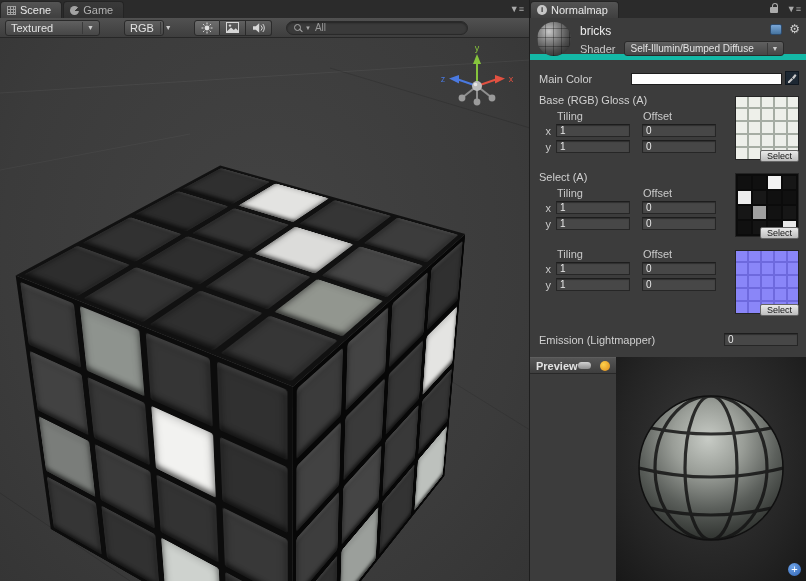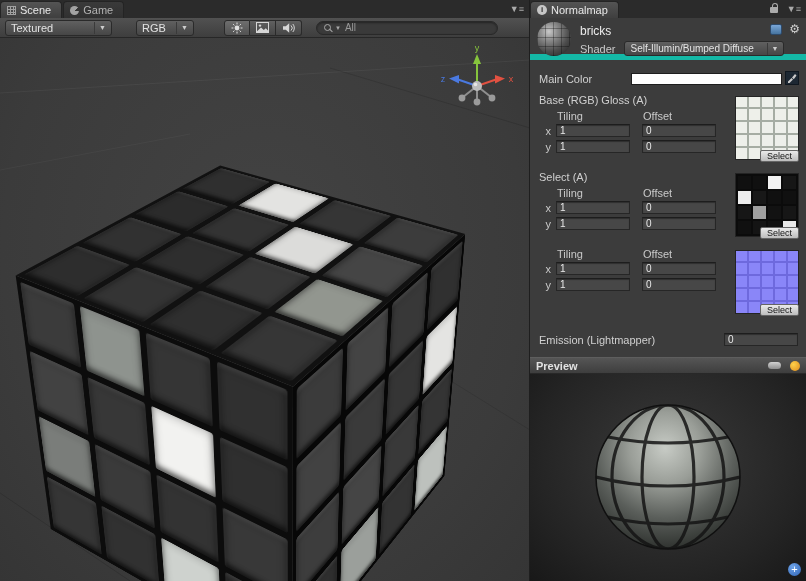--- a/index.html
+++ b/index.html
@@ -21,22 +21,22 @@
       linear-gradient(to bottom, transparent 0 2px, #a2a2a2 2px 3px, transparent 3px 5px, #a2a2a2 5px 6px, transparent 6px); }
   .game-icon { width:9px; height:9px; border-radius:50%; background:conic-gradient(from 45deg, transparent 0 50deg, #a2a2a2 50deg 360deg); }
   .info-icon { width:10px; height:10px; border-radius:50%; background:#c6c6c6; color:#2b2b2b; font-size:8px; line-height:10px; text-align:center; font-weight:bold; }
   .info-icon::after { content:'i'; }
 
   
   .scene-panel { width:530px; flex:none; display:flex; flex-direction:column; border-right:1px solid #1e1e1e; }
   .scene-toolbar { height:20px; flex:none; background:linear-gradient(#515151,#3e3e3e); border-bottom:1px solid #272727; display:flex; align-items:center; padding:0 5px; gap:8px; }
   .dd { height:16px; background:linear-gradient(#606060,#464646); border:1px solid #2a2a2a; border-radius:3px; color:#e3e3e3; font-size:11px; display:flex; align-items:center; justify-content:space-between; padding:0 5px; cursor:pointer; font-family:inherit; }
   .dd .arr { font-size:7px; color:#cdcdcd; border-left:1px solid #3a3a3a; padding-left:4px; margin-left:6px; height:12px; display:flex; align-items:center; }
-  .dd.draw { width:107px; }
-  .dd.rgb { width:58px; margin-left:16px;justify-content:space-between; }
+  .dd.draw { width:95px; }
+  .dd.rgb { width:40px; margin-left:16px;justify-content:space-between; }
   .tgl-group { display:flex; margin-left:22px; }
   .tgl { width:26px; height:16px; background:linear-gradient(#606060,#464646); border:1px solid #2a2a2a; border-left-width:0; display:flex; align-items:center; justify-content:center; cursor:pointer; }
   .tgl:first-child { border-left-width:1px; border-radius:3px 0 0 3px; }
   .tgl:last-child { border-radius:0 3px 3px 0; }
   .tgl.on { background:linear-gradient(#6e6e6e,#525252); }
   .search { margin-left:6px; flex:1; max-width:182px; height:14px; background:#3a3a3a; border:1px solid #292929; border-radius:8px; display:flex; align-items:center; padding:0 7px; gap:4px; box-shadow:inset 0 1px 2px rgba(0,0,0,.4); }
   .search input { flex:1; min-width:10px; background:transparent; border:none; outline:none; color:#bcbcbc; font-size:10px; font-family:inherit; }
   .search input::placeholder { color:#989898; }
   .mag { width:7px; height:7px; border:1px solid #a8a8a8; border-radius:50%; position:relative; flex:none; }
   .mag::after { content:''; position:absolute; width:4px; height:1px; background:#a8a8a8; transform:rotate(45deg); right:-3px; bottom:-1px; }
@@ -94,21 +94,21 @@
     background-image:repeating-linear-gradient(0deg, transparent 0 11px, #6e69dd 11px 13px),
                      repeating-linear-gradient(90deg, transparent 0 11px, #6e69dd 11px 13px); }
   .illumin-thumb { background:#0b0b0b; }
   .tgrid { position:absolute; inset:0; display:grid; grid-template-columns:repeat(4,1fr); grid-template-rows:repeat(4,1fr); gap:2px; padding:2px; }
   .select-btn { position:absolute; right:-1px; bottom:-3px; height:12px; font-size:9px; line-height:9px; padding:0 6px; background:linear-gradient(#eaeaea,#bdbdbd); color:#151515; border:1px solid #656565; border-radius:2px; cursor:pointer; font-family:inherit; }
 
   .emission-row { display:flex; align-items:center; margin-top:17px; }
   .emission-row .lbl { flex:1; }
   .emission-row input.tf { margin-right:1px; }
 
-  .preview { flex:1; display:flex; flex-direction:column; min-height:120px; margin-top:9px; }
+  .preview { flex:1; display:flex; flex-direction:row; min-height:120px; margin-top:9px; }
   .preview-header { height:17px; flex:none; background:linear-gradient(#555,#3e3e3e); border-top:1px solid #5e5e5e; border-bottom:1px solid #282828; display:flex; align-items:center; padding:0 6px; }
   .preview-title { font-weight:bold; font-size:11px; color:#e2e2e2; flex:1; }
   .pill-icon { width:13px; height:7px; border-radius:4px; background:linear-gradient(#d2d2d2,#8d8d8d); margin-right:9px; cursor:pointer; }
   .orange-icon { width:10px; height:10px; border-radius:50%; background:radial-gradient(circle at 35% 35%, #ffd04a, #dd8a1c); cursor:pointer; }
   .preview-body { flex:1; position:relative; background:radial-gradient(ellipse at 50% 42%, #3a3a3a 0%, #242424 68%, #181818 100%); overflow:hidden; }
   .sphere-svg { position:absolute; left:50%; top:50%; transform:translate(-50%,-50%); }
   .add-btn { position:absolute; right:5px; bottom:5px; width:13px; height:13px; border-radius:50%; background:radial-gradient(circle at 35% 30%, #6fa4e8, #2f63b5); color:#fff; font-size:11px; line-height:12px; text-align:center; cursor:pointer; }
 </style>
 </head>
 <body>

